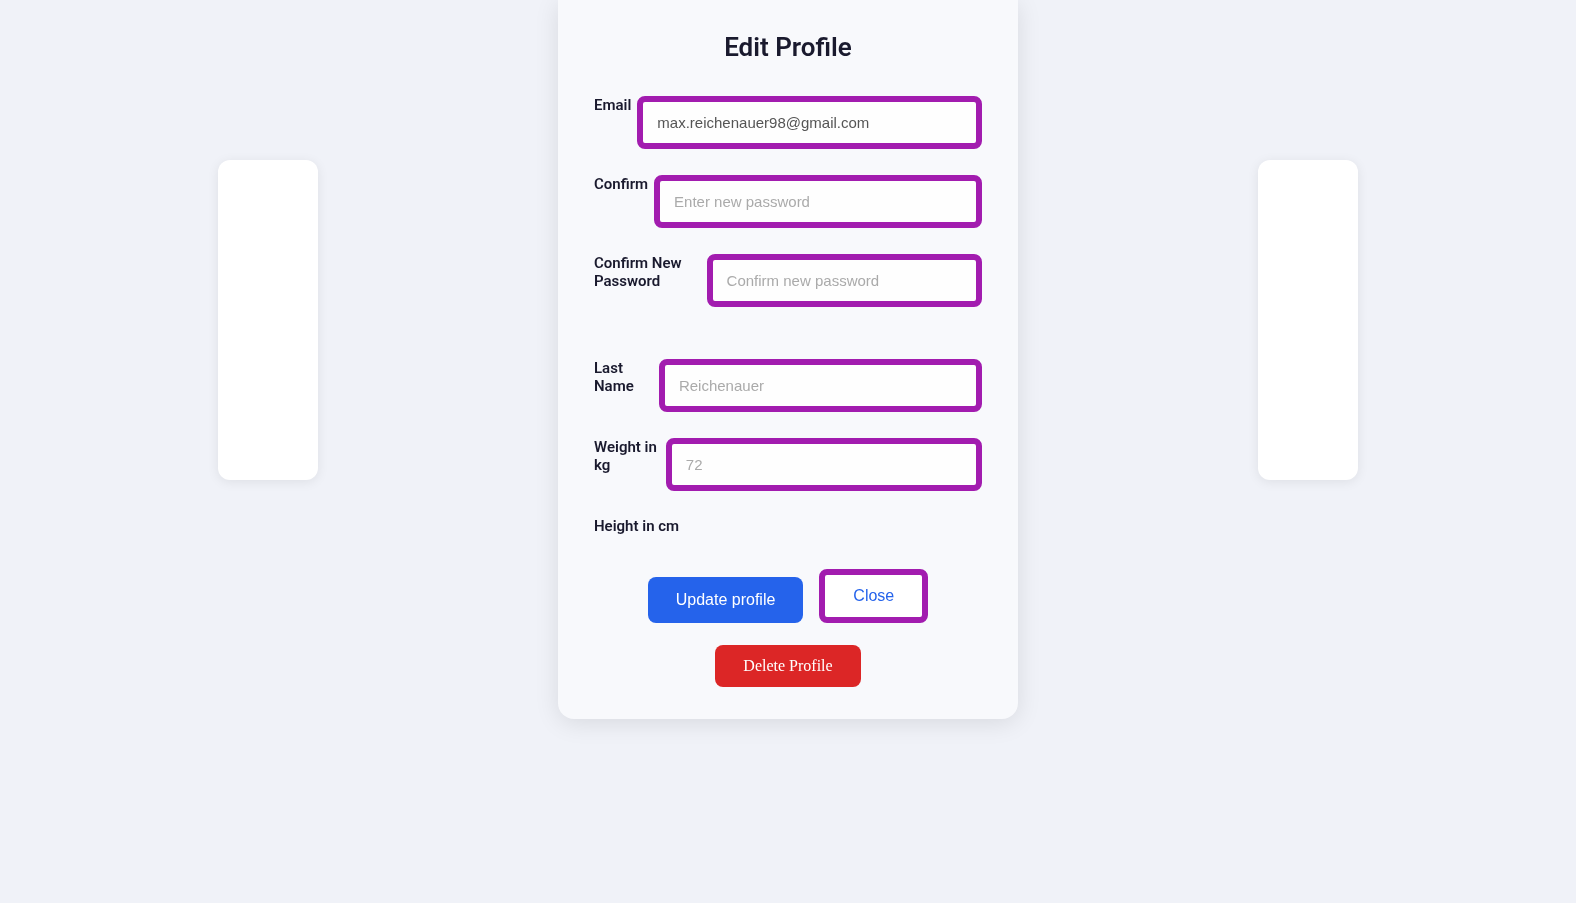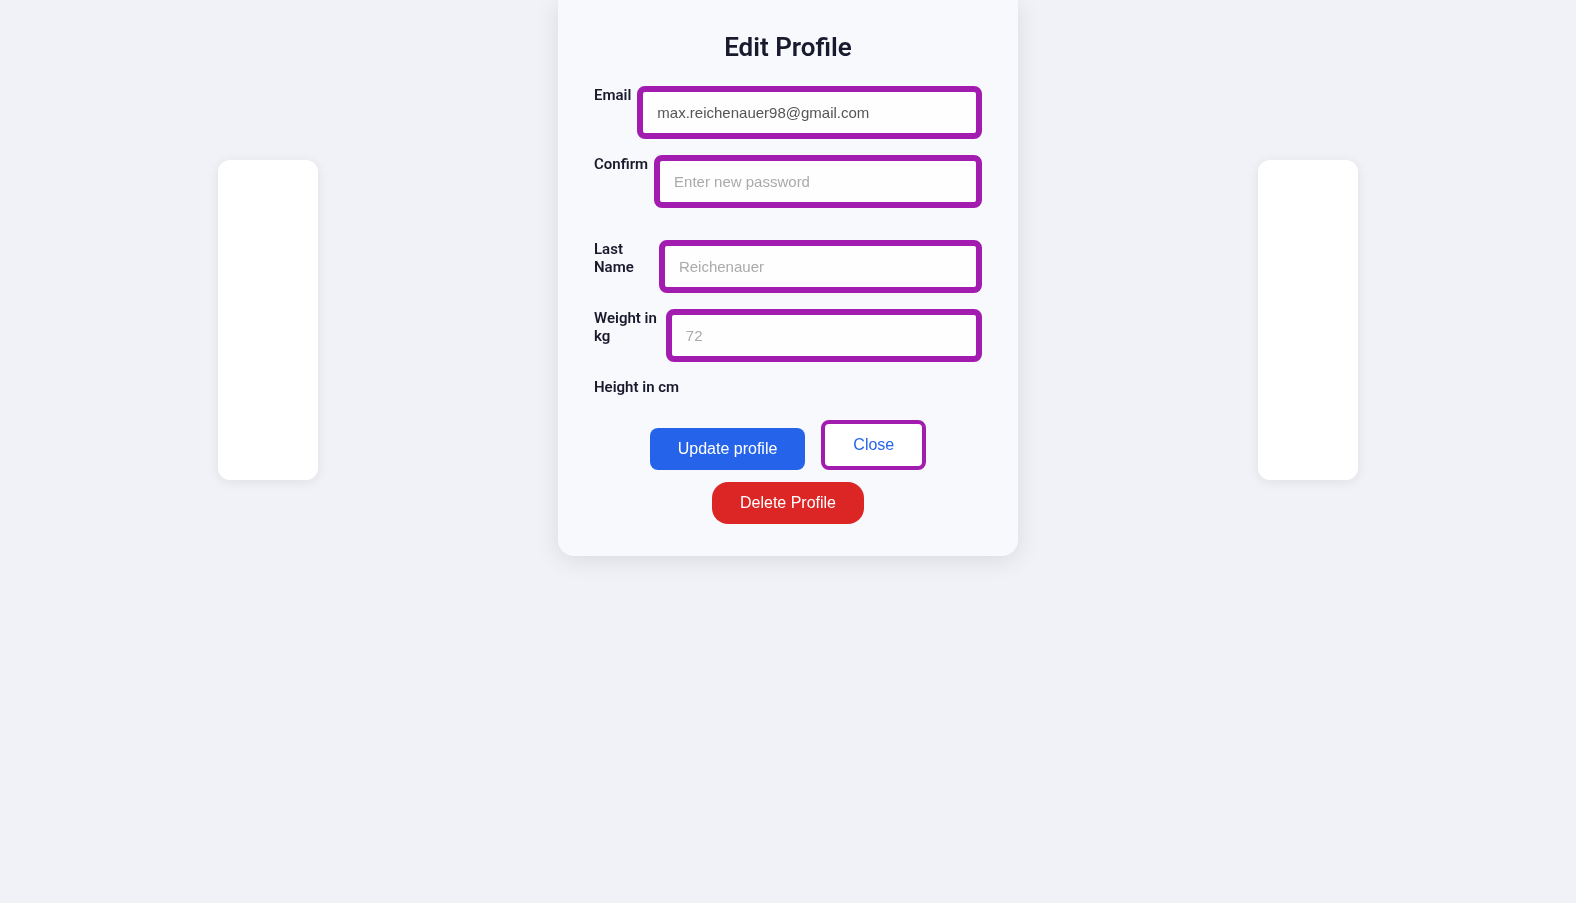--- a/index.html
+++ b/index.html
@@ -50,21 +50,21 @@
       top: 0;
       left: 50%;
       transform: translateX(-50%);
       width: 460px;
       background-color: #f8f9fc;
       border-radius: 0 0 16px 16px;
       padding: 32px 36px 32px 36px;
       box-shadow: 0 4px 24px rgba(0,0,0,0.10);
       display: flex;
       flex-direction: column;
-      gap: 0;
+      gap: 10px;
     }
 
     .modal-title {
       font-size: 26px;
       font-weight: 600;
       color: #1a1a2e;
       text-align: center;
       margin-bottom: 24px;
     }
 
@@ -118,44 +118,45 @@
       font-size: 16px;
       font-weight: 500;
       cursor: pointer;
       transition: background-color 0.2s;
       margin-top: 8px;
     }
 
     .btn-close {
       background-color: #ffffff;
       color: #2563eb;
-      border: 4px solid #a21caf;
+      border: 6px solid #a21caf;
       border-radius: 8px;
       padding: 12px 28px;
       font-size: 16px;
       font-weight: 500;
       cursor: pointer;
       transition: background-color 0.2s;
     }
 
     .delete-row {
       display: flex;
       justify-content: center;
     }
 
     .btn-delete {
       background-color: #dc2626;
       color: #ffffff;
       border: none;
-      border-radius: 16px;
+      border-radius: 8px;
       padding: 12px 28px;
       font-size: 16px;
       font-weight: 500;
       cursor: pointer;
       transition: background-color 0.2s;
+      font-family: Liberation Serif, serif;
     }
   </style>
 </head>
 <body>
 
 <div class="page-wrapper" data-name="page-wrapper">
 
   <div class="side-panel left" data-name="side-panel-left"></div>
   <div class="side-panel right" data-name="side-panel-right"></div>
 
@@ -166,20 +167,24 @@
     <div class="field-group" data-name="email-field-group">
       <label class="field-label" data-name="email-label">Email</label>
       <input class="field-input" data-name="email-input" type="email" value="max.reichenauer98@gmail.com" placeholder="max.reichenauer98@gmail.com" style="">
     </div>
 
     <div class="field-group" data-name="password-field-group">
       <label class="field-label" data-name="password-label">Confirm</label>
       <input class="field-input" data-name="password-input" type="password" placeholder="Enter new password" style="">
     </div>
 
+    <div class="field-group" data-name="confirm-password-field-group">
+      <label class="field-label" data-name="confirm-password-label">Confirm New Password</label>
+      <input class="field-input" data-name="confirm-password-input" type="password" placeholder="Confirm new password" style="">
+    </div>
 
     <div class="field-group" data-name="first-name-field-group">
     </div>
 
     <div class="field-group" data-name="last-name-field-group">
       <label class="field-label" data-name="last-name-label">Last Name</label>
       <input class="field-input" data-name="last-name-input" type="text" placeholder="Reichenauer" style="">
     </div>
 
     <div class="field-group" data-name="weight-field-group">

